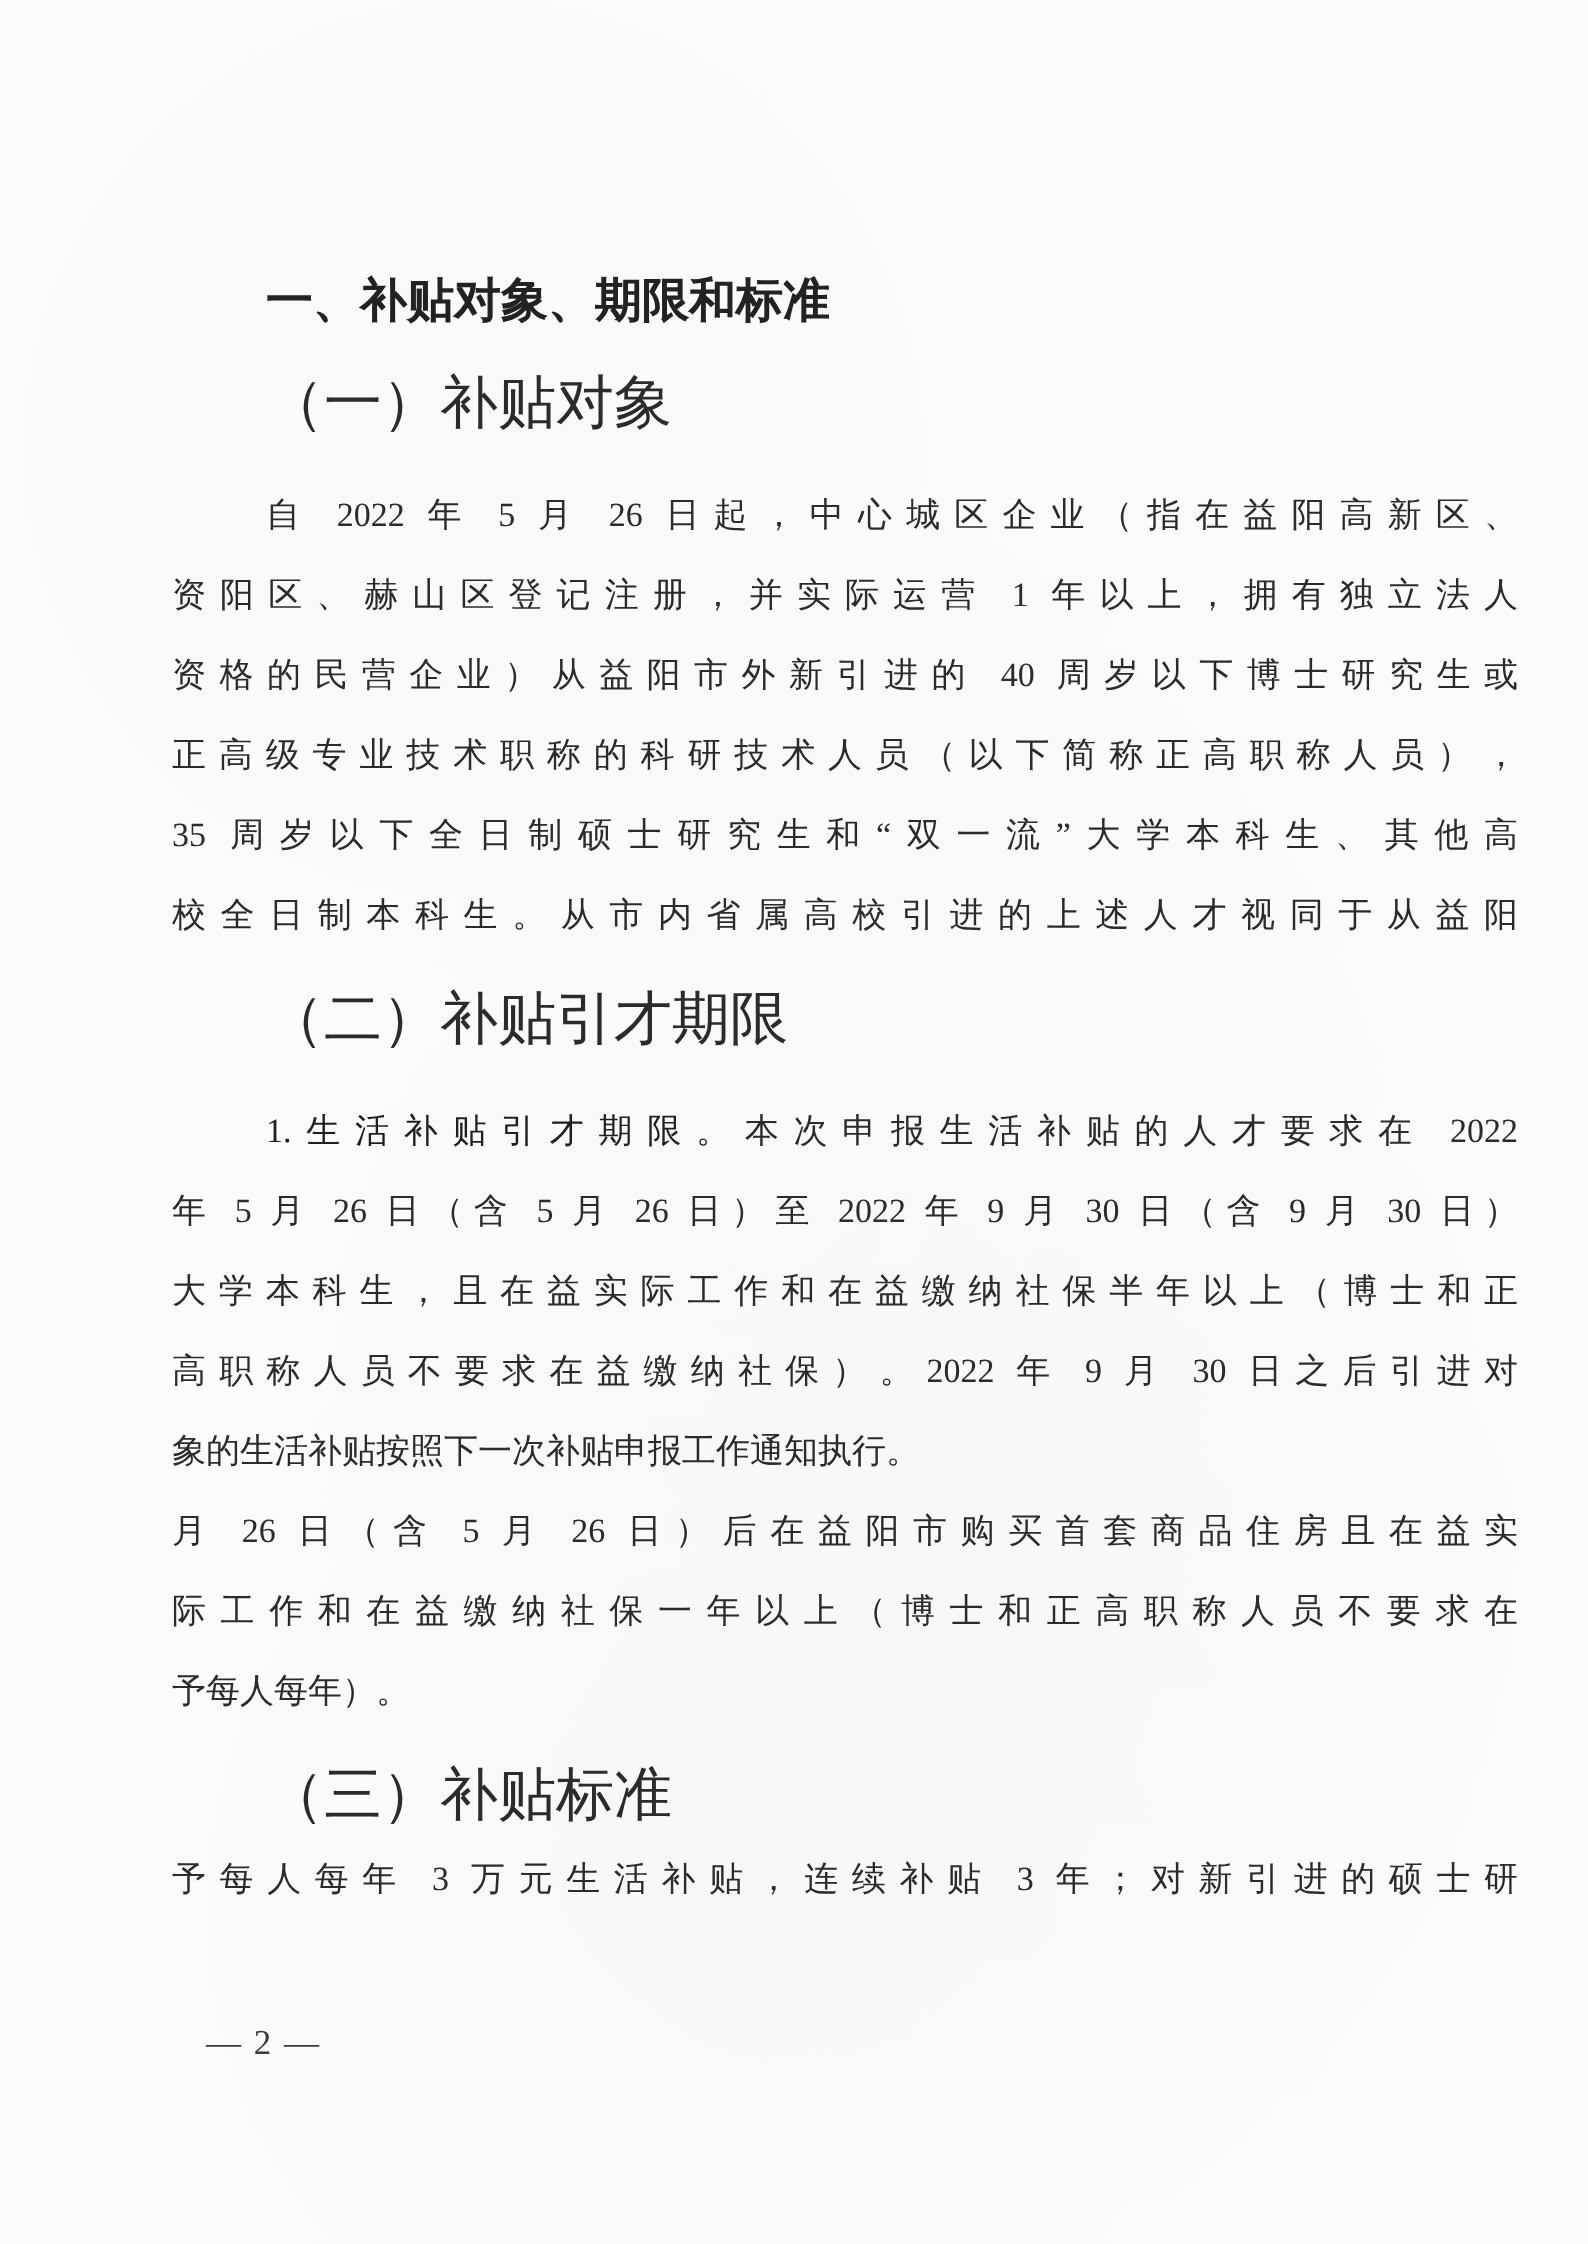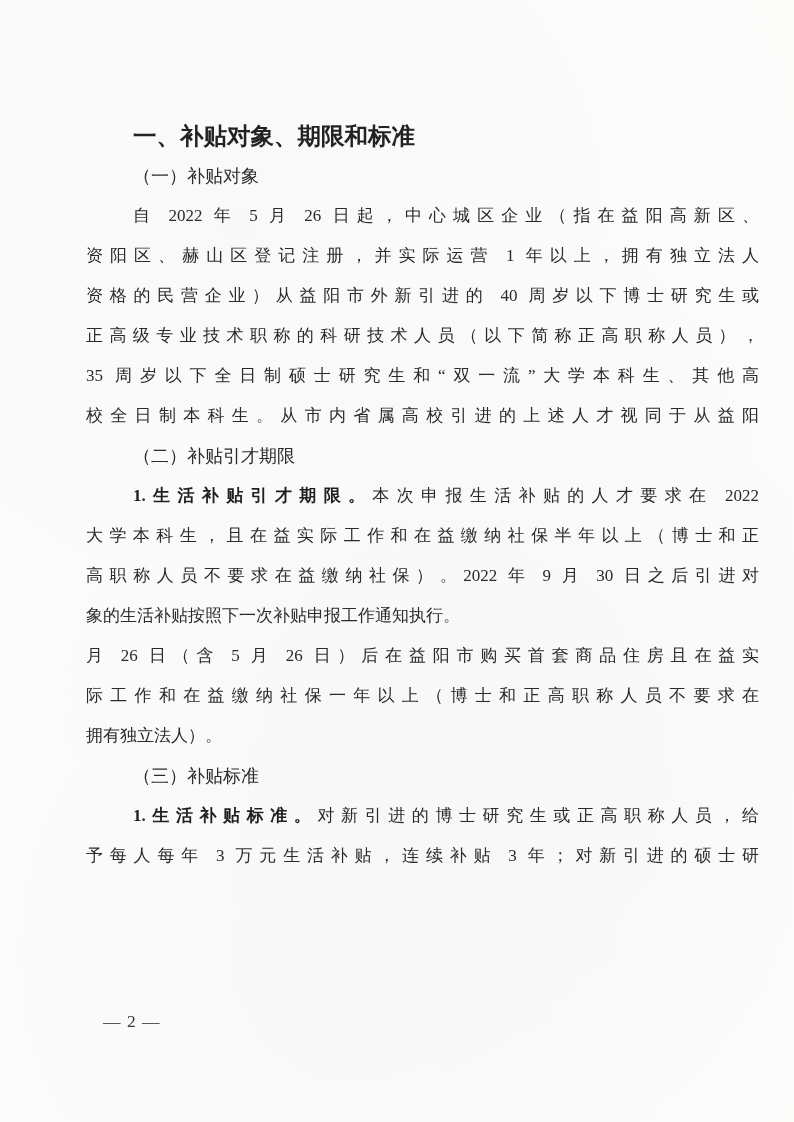--- a/index.html
+++ b/index.html
@@ -30,39 +30,39 @@
     box-sizing: border-box;
     width: 100%;
     height: 40px;
     line-height: 40px;
     font-size: 17px;
     color: #2b2b2b;
     font-family: "Liberation Serif", "DejaVu Serif", serif;
     white-space: normal;
     overflow: visible;
   }
-  .line.indent { padding-left: 47px; }
+  .line.indent { padding-left: 47px; margin-top: 14px; }
   .line.justify {
     text-align: justify;
     text-align-last: justify;
     text-justify: distribute;
   }
   .line.heading {
     font-family: "Liberation Sans", "DejaVu Sans", sans-serif;
     font-weight: 700;
     font-size: 23.5px;
     color: #222222;
   }
   .line.subheading {
-    font-family: Liberation Serif, serif;
-    font-size: 18px;
+    font-family: Liberation Mono, monospace;
+    font-size: 29px;
     color: #2b2b2b;
   }
   .line b {
-    font-weight: 700;
+    font-weight: 400;
     color: #1f1f1f;
   }
   .page-number {
     position: absolute;
     left: 103px;
     top: 1008px;
     height: 26px;
     line-height: 26px;
     font-size: 17.5px;
     letter-spacing: 1px;
@@ -78,24 +78,24 @@
       <div class="line heading indent">一、补贴对象、期限和标准</div>
       <div class="line subheading indent">（一）补贴对象</div>
       <div class="line body indent justify">自 2022 年 5 月 26 日起，中心城区企业（指在益阳高新区、</div>
       <div class="line body justify">资阳区、赫山区登记注册，并实际运营 1 年以上，拥有独立法人</div>
       <div class="line body justify">资格的民营企业）从益阳市外新引进的 40 周岁以下博士研究生或</div>
       <div class="line body justify">正高级专业技术职称的科研技术人员（以下简称正高职称人员），</div>
       <div class="line body justify">35 周岁以下全日制硕士研究生和“双一流”大学本科生、其他高</div>
       <div class="line body justify">校全日制本科生。从市内省属高校引进的上述人才视同于从益阳</div>
       <div class="line subheading indent">（二）补贴引才期限</div>
       <div class="line body indent justify"><b>1.生活补贴引才期限。</b>本次申报生活补贴的人才要求在 2022</div>
+      <div class="line body justify">年 5 月 26 日（含 5 月 26 日）至 2022 年 9 月 30 日（含 9 月 30 日）</div>
       <div class="line body justify">大学本科生，且在益实际工作和在益缴纳社保半年以上（博士和正</div>
       <div class="line body justify">高职称人员不要求在益缴纳社保）。2022 年 9 月 30 日之后引进对</div>
       <div class="line body">象的生活补贴按照下一次补贴申报工作通知执行。</div>
       <div class="line body justify">月 26 日（含 5 月 26 日）后在益阳市购买首套商品住房且在益实</div>
       <div class="line body justify">际工作和在益缴纳社保一年以上（博士和正高职称人员不要求在</div>
-      <div class="line body">拥有独立法人）。</div>
+      <div class="line body">予每人每年）。</div>
       <div class="line subheading indent">（三）补贴标准</div>
-      <div class="line body indent justify"><b>1.生活补贴标准。</b>对新引进的博士研究生或正高职称人员，给</div>
       <div class="line body justify">予每人每年 3 万元生活补贴，连续补贴 3 年；对新引进的硕士研</div>
     </main>
   <div class="page-number">— 2 —</div>
 </div>
 
 </body></html>

